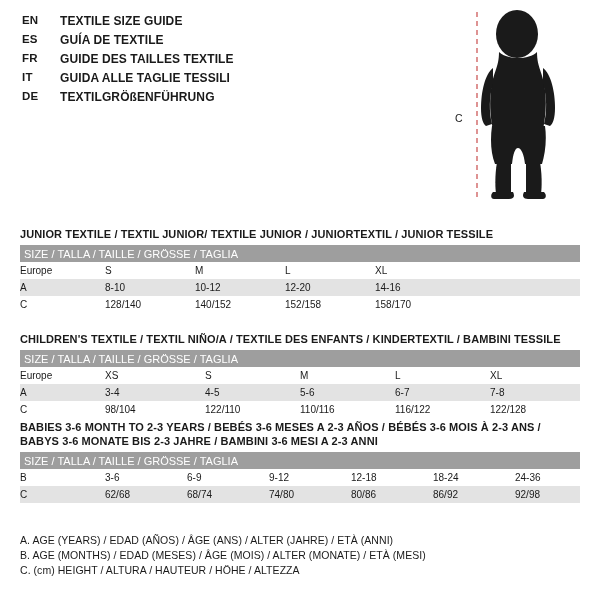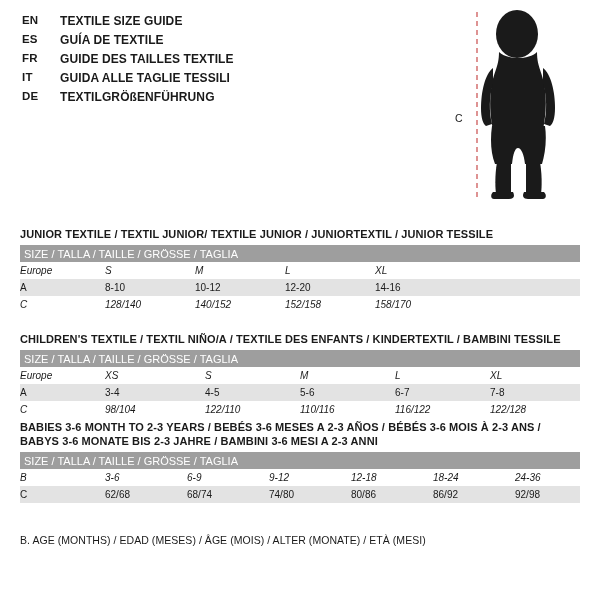--- a/index.html
+++ b/index.html
@@ -94,21 +94,20 @@
     color: #ffffff;
     font-size: 11px;
     font-weight: normal;
     padding-left: 4px;
   }
   tr.shade td {
     background: #e3e3e3;
   }
   tr.plain td {
     background: #ffffff;
-    font-style: italic;
   }
   td.lbl {
     padding-left: 4px;
   }
   td.val {
     padding-left: 2px;
   }
 
   
   .legend {
@@ -294,16 +293,18 @@
           <td class="val">74/80</td>
           <td class="val">80/86</td>
           <td class="val">86/92</td>
           <td class="val">92/98</td>
         </tr>
       </tbody>
     </table>
   </div>
 
   <div class="legend">
+    <div class="legend-line">A. AGE (YEARS) / EDAD (AÑOS) / ÂGE (ANS) / ALTER (JAHRE) / ETÀ (ANNI)</div>
     <div class="legend-line">B. AGE (MONTHS) / EDAD (MESES) / ÂGE (MOIS) / ALTER (MONATE) / ETÀ (MESI)</div>
+    <div class="legend-line">C. (cm) HEIGHT / ALTURA / HAUTEUR / HÖHE / ALTEZZA</div>
   </div>
 
 </div>
 
 </body></html>

